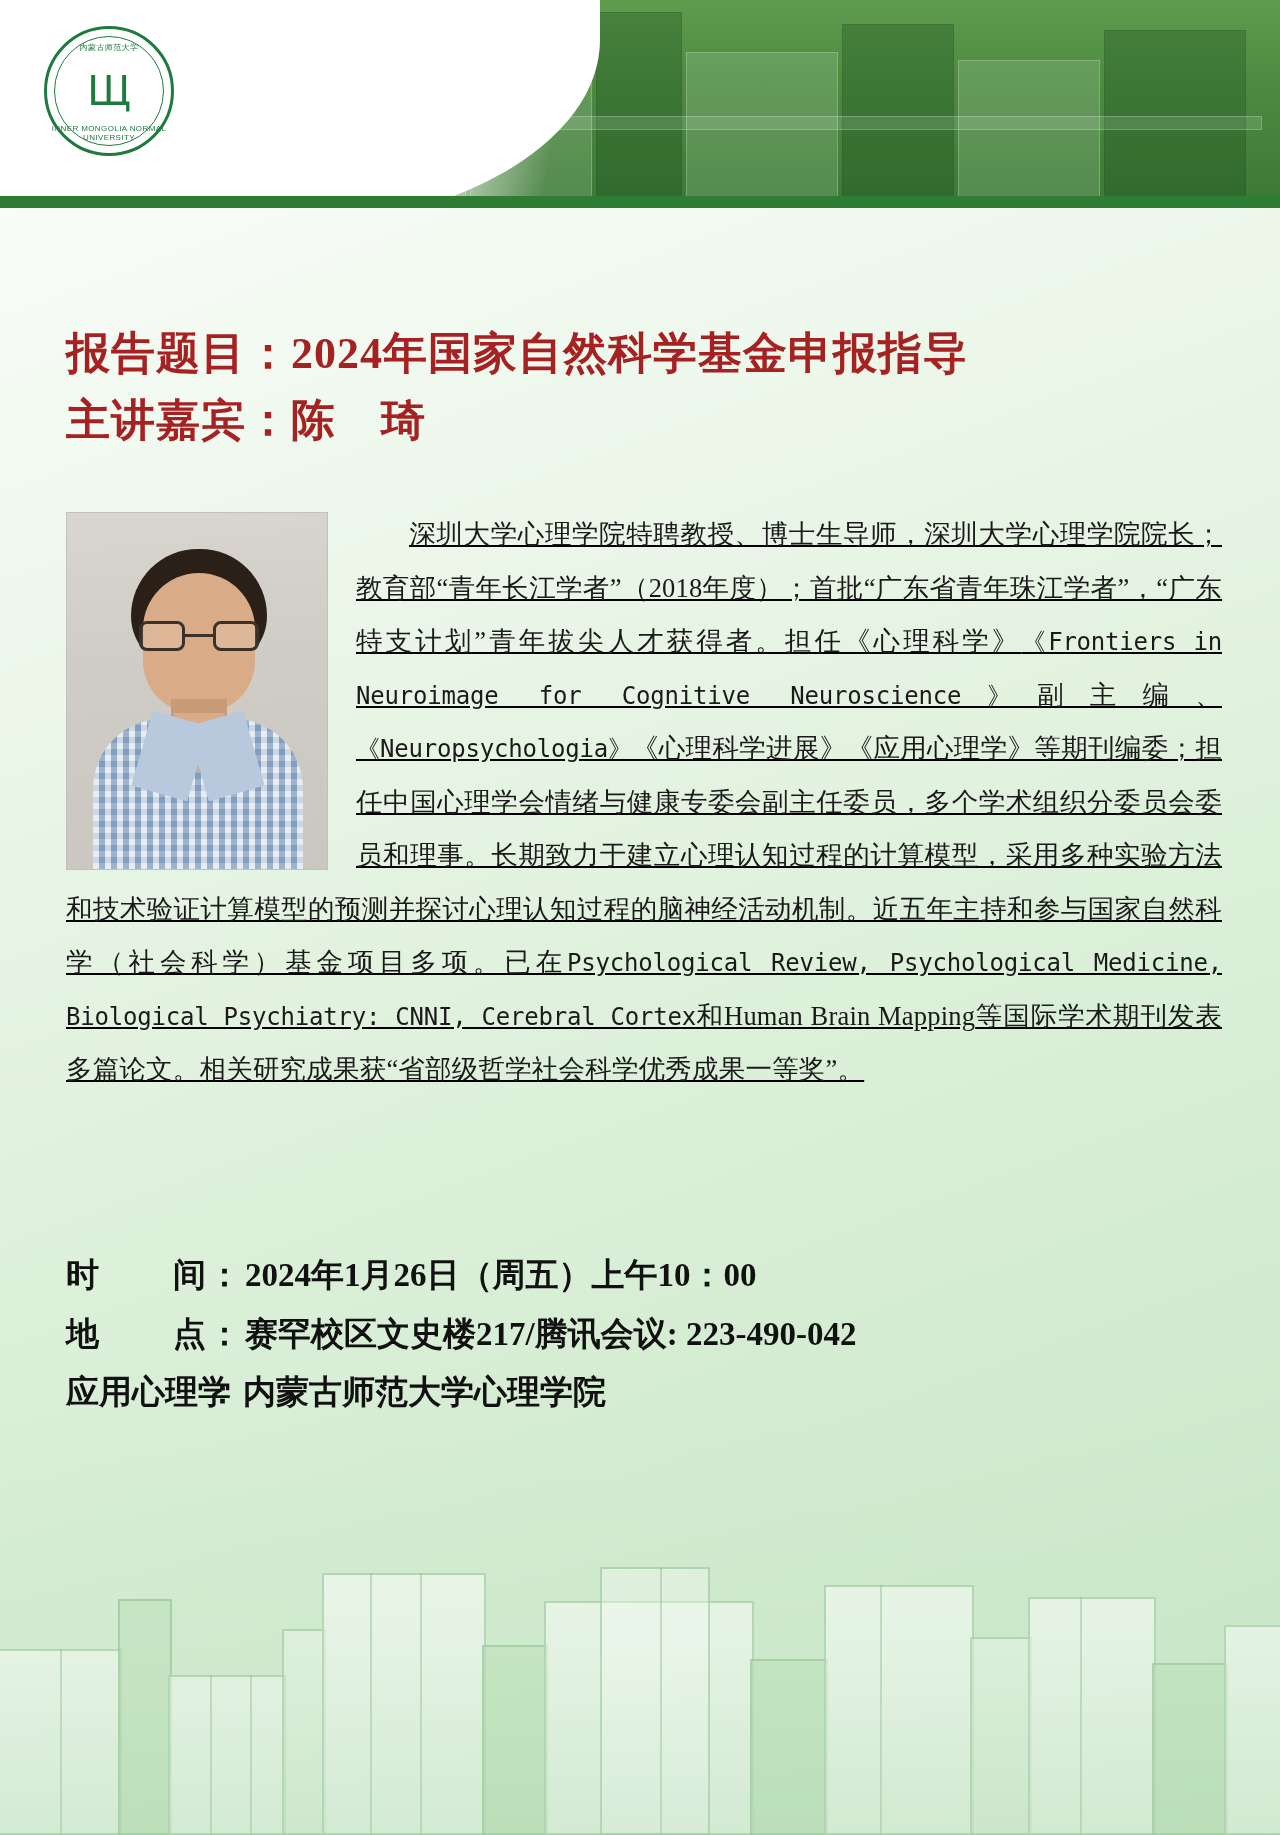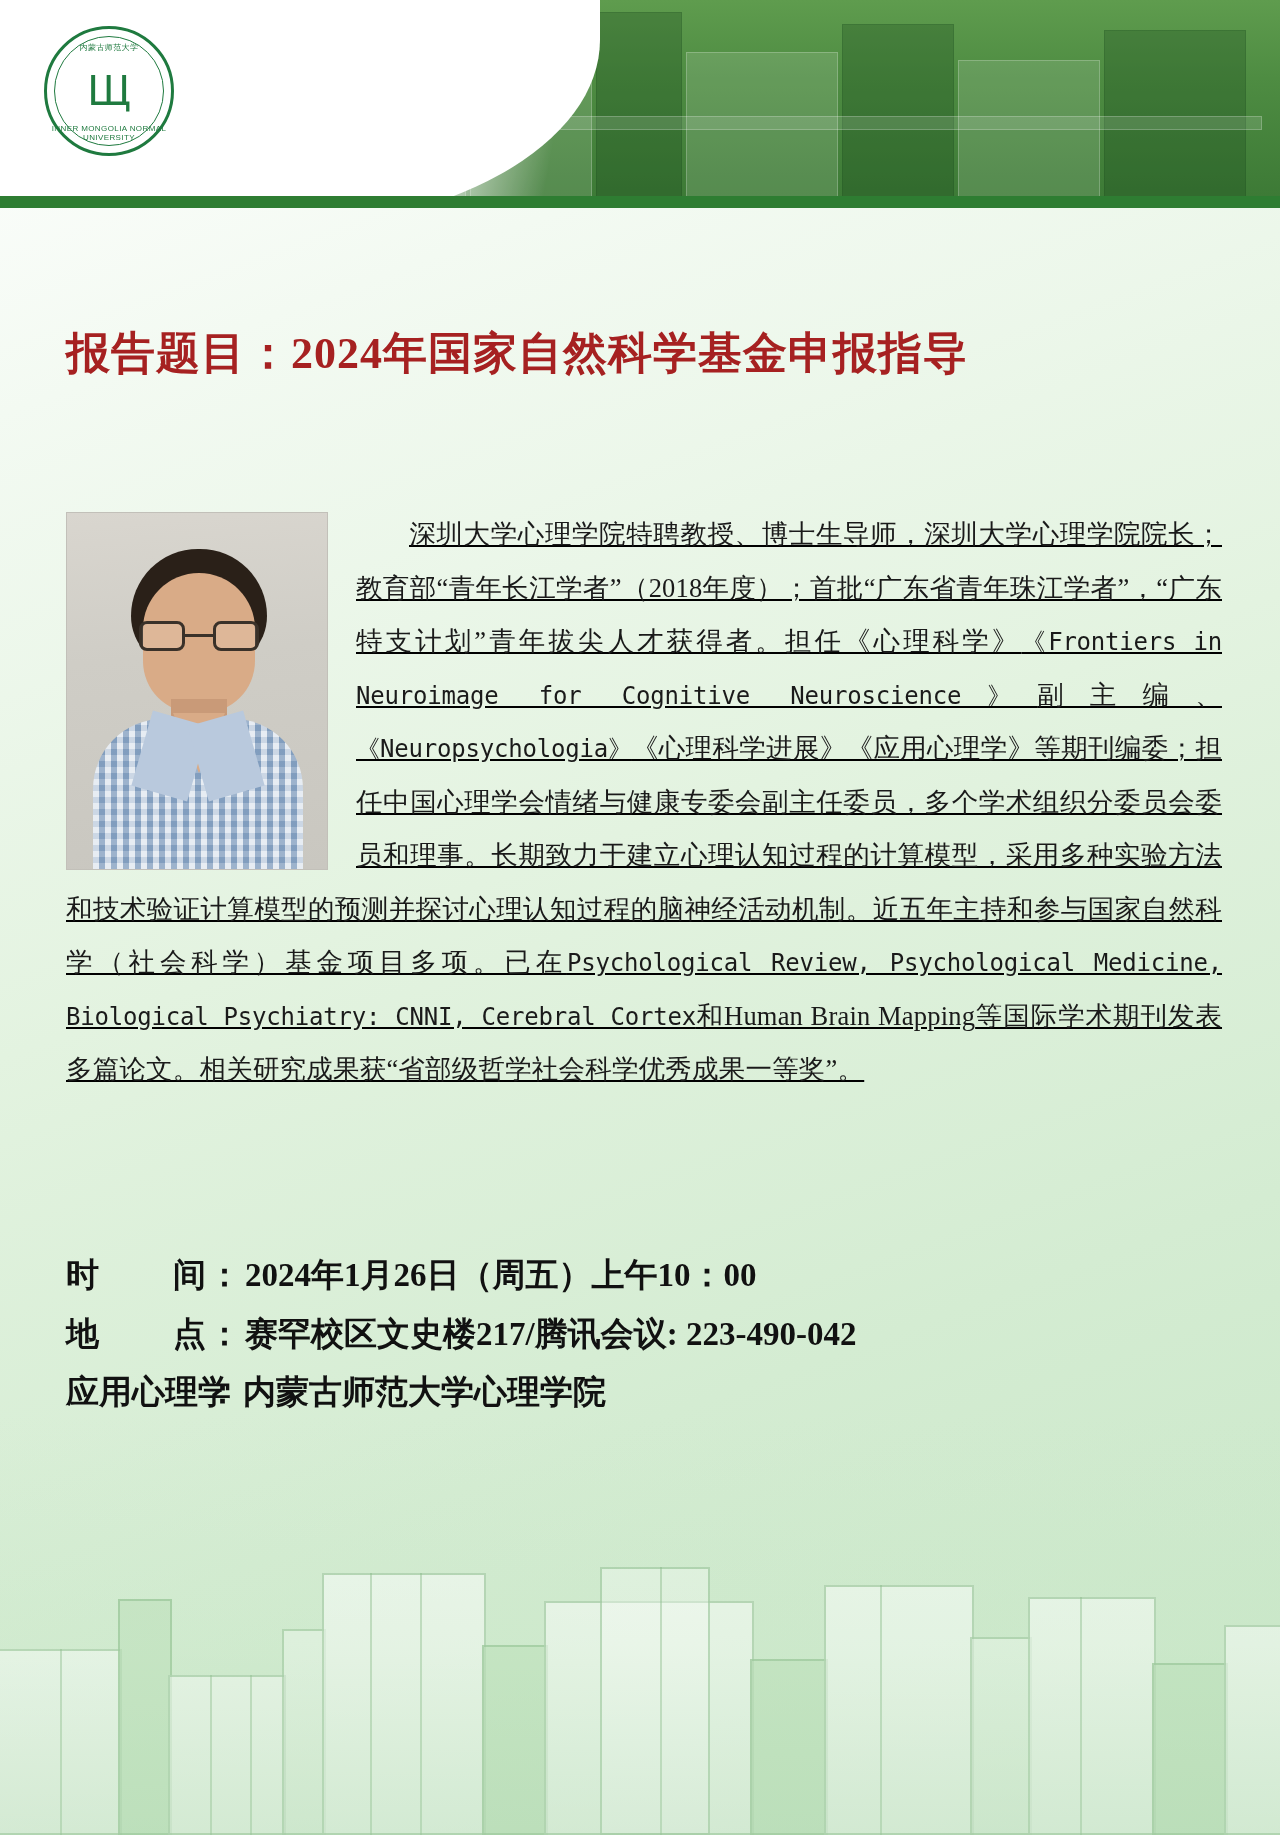--- a/index.html
+++ b/index.html
@@ -302,20 +302,23 @@
         <span class="logo-ring-text rt-bottom">INNER MONGOLIA NORMAL UNIVERSITY</span>
       </div>
     </div>
 
     <div class="header-green-bar"></div>
   </div>
 
   <div class="title-block">
     <div class="title-line">
       <span>报告题目：</span><span>2024年国家自然科学基金申报指导</span>
+    </div>
+    <div class="title-line">
+      <span>主讲嘉宾：</span><span>陈　琦</span>
     </div>
   </div>
 
   <div class="bio-area">
     <div class="portrait">
       <div class="pt-hair"></div>
       <div class="pt-face"></div>
       <div class="pt-glasses">
         <div class="lens l"></div>
         <div class="bridge"></div>

